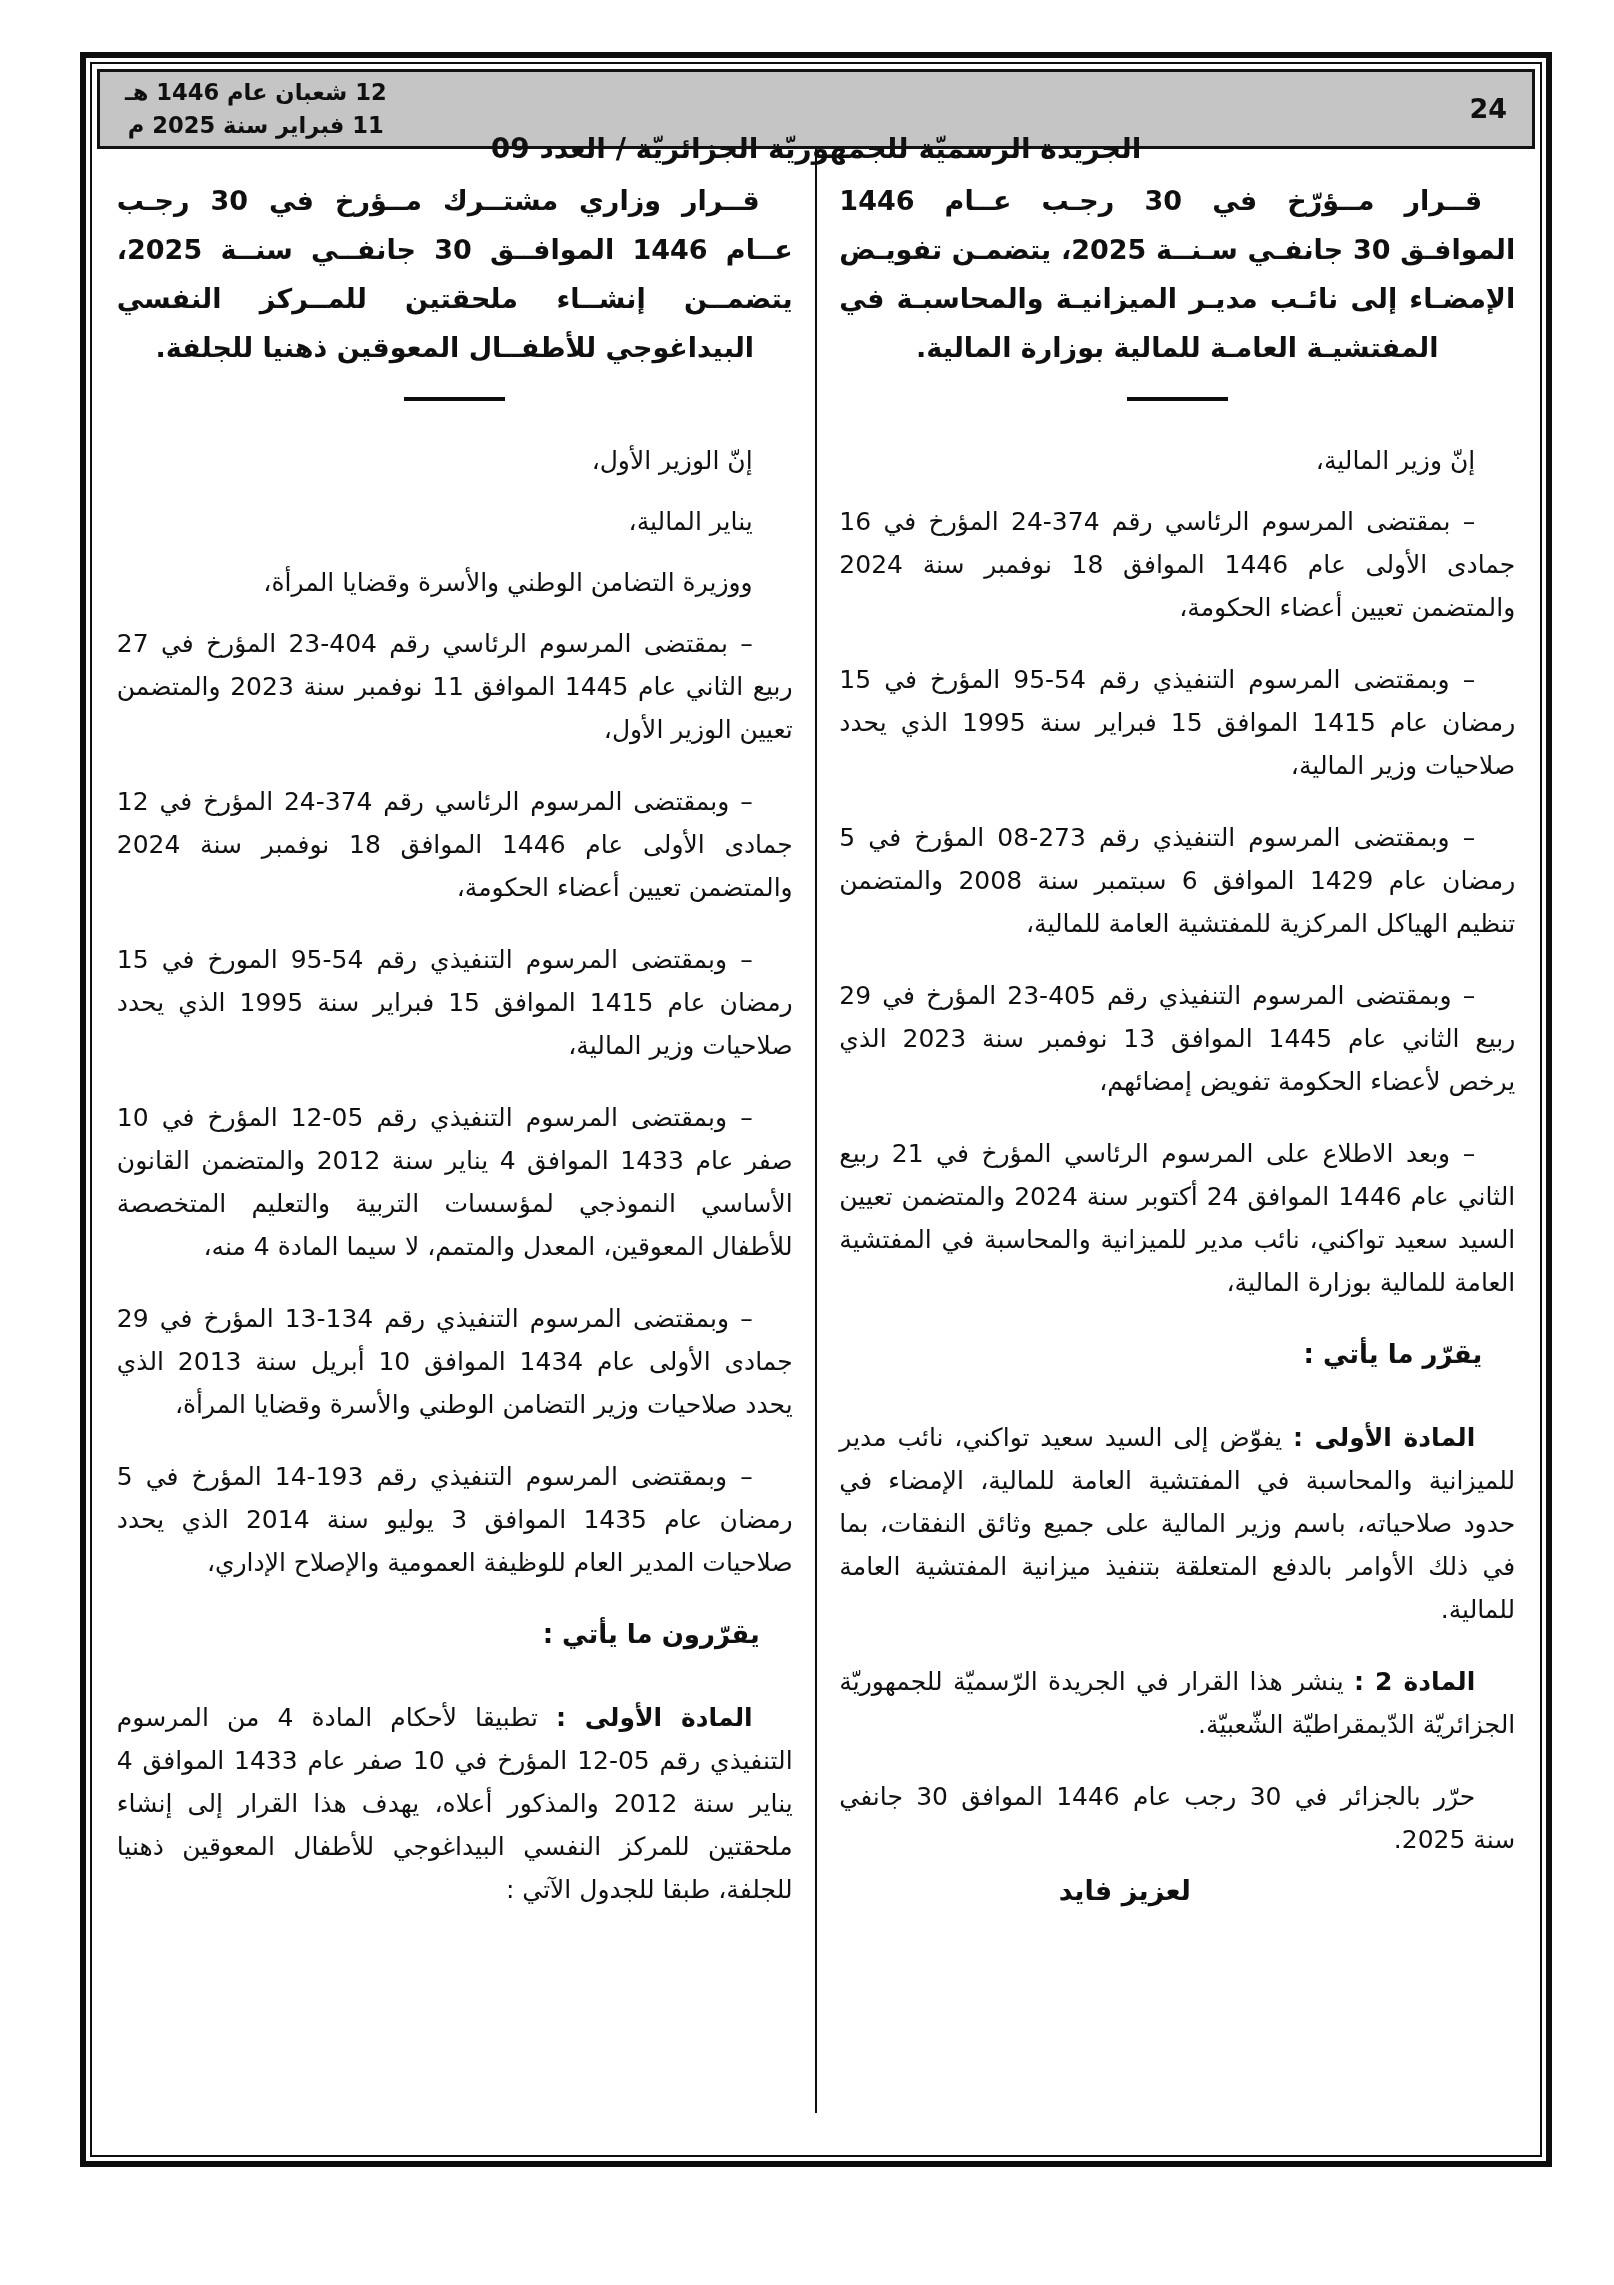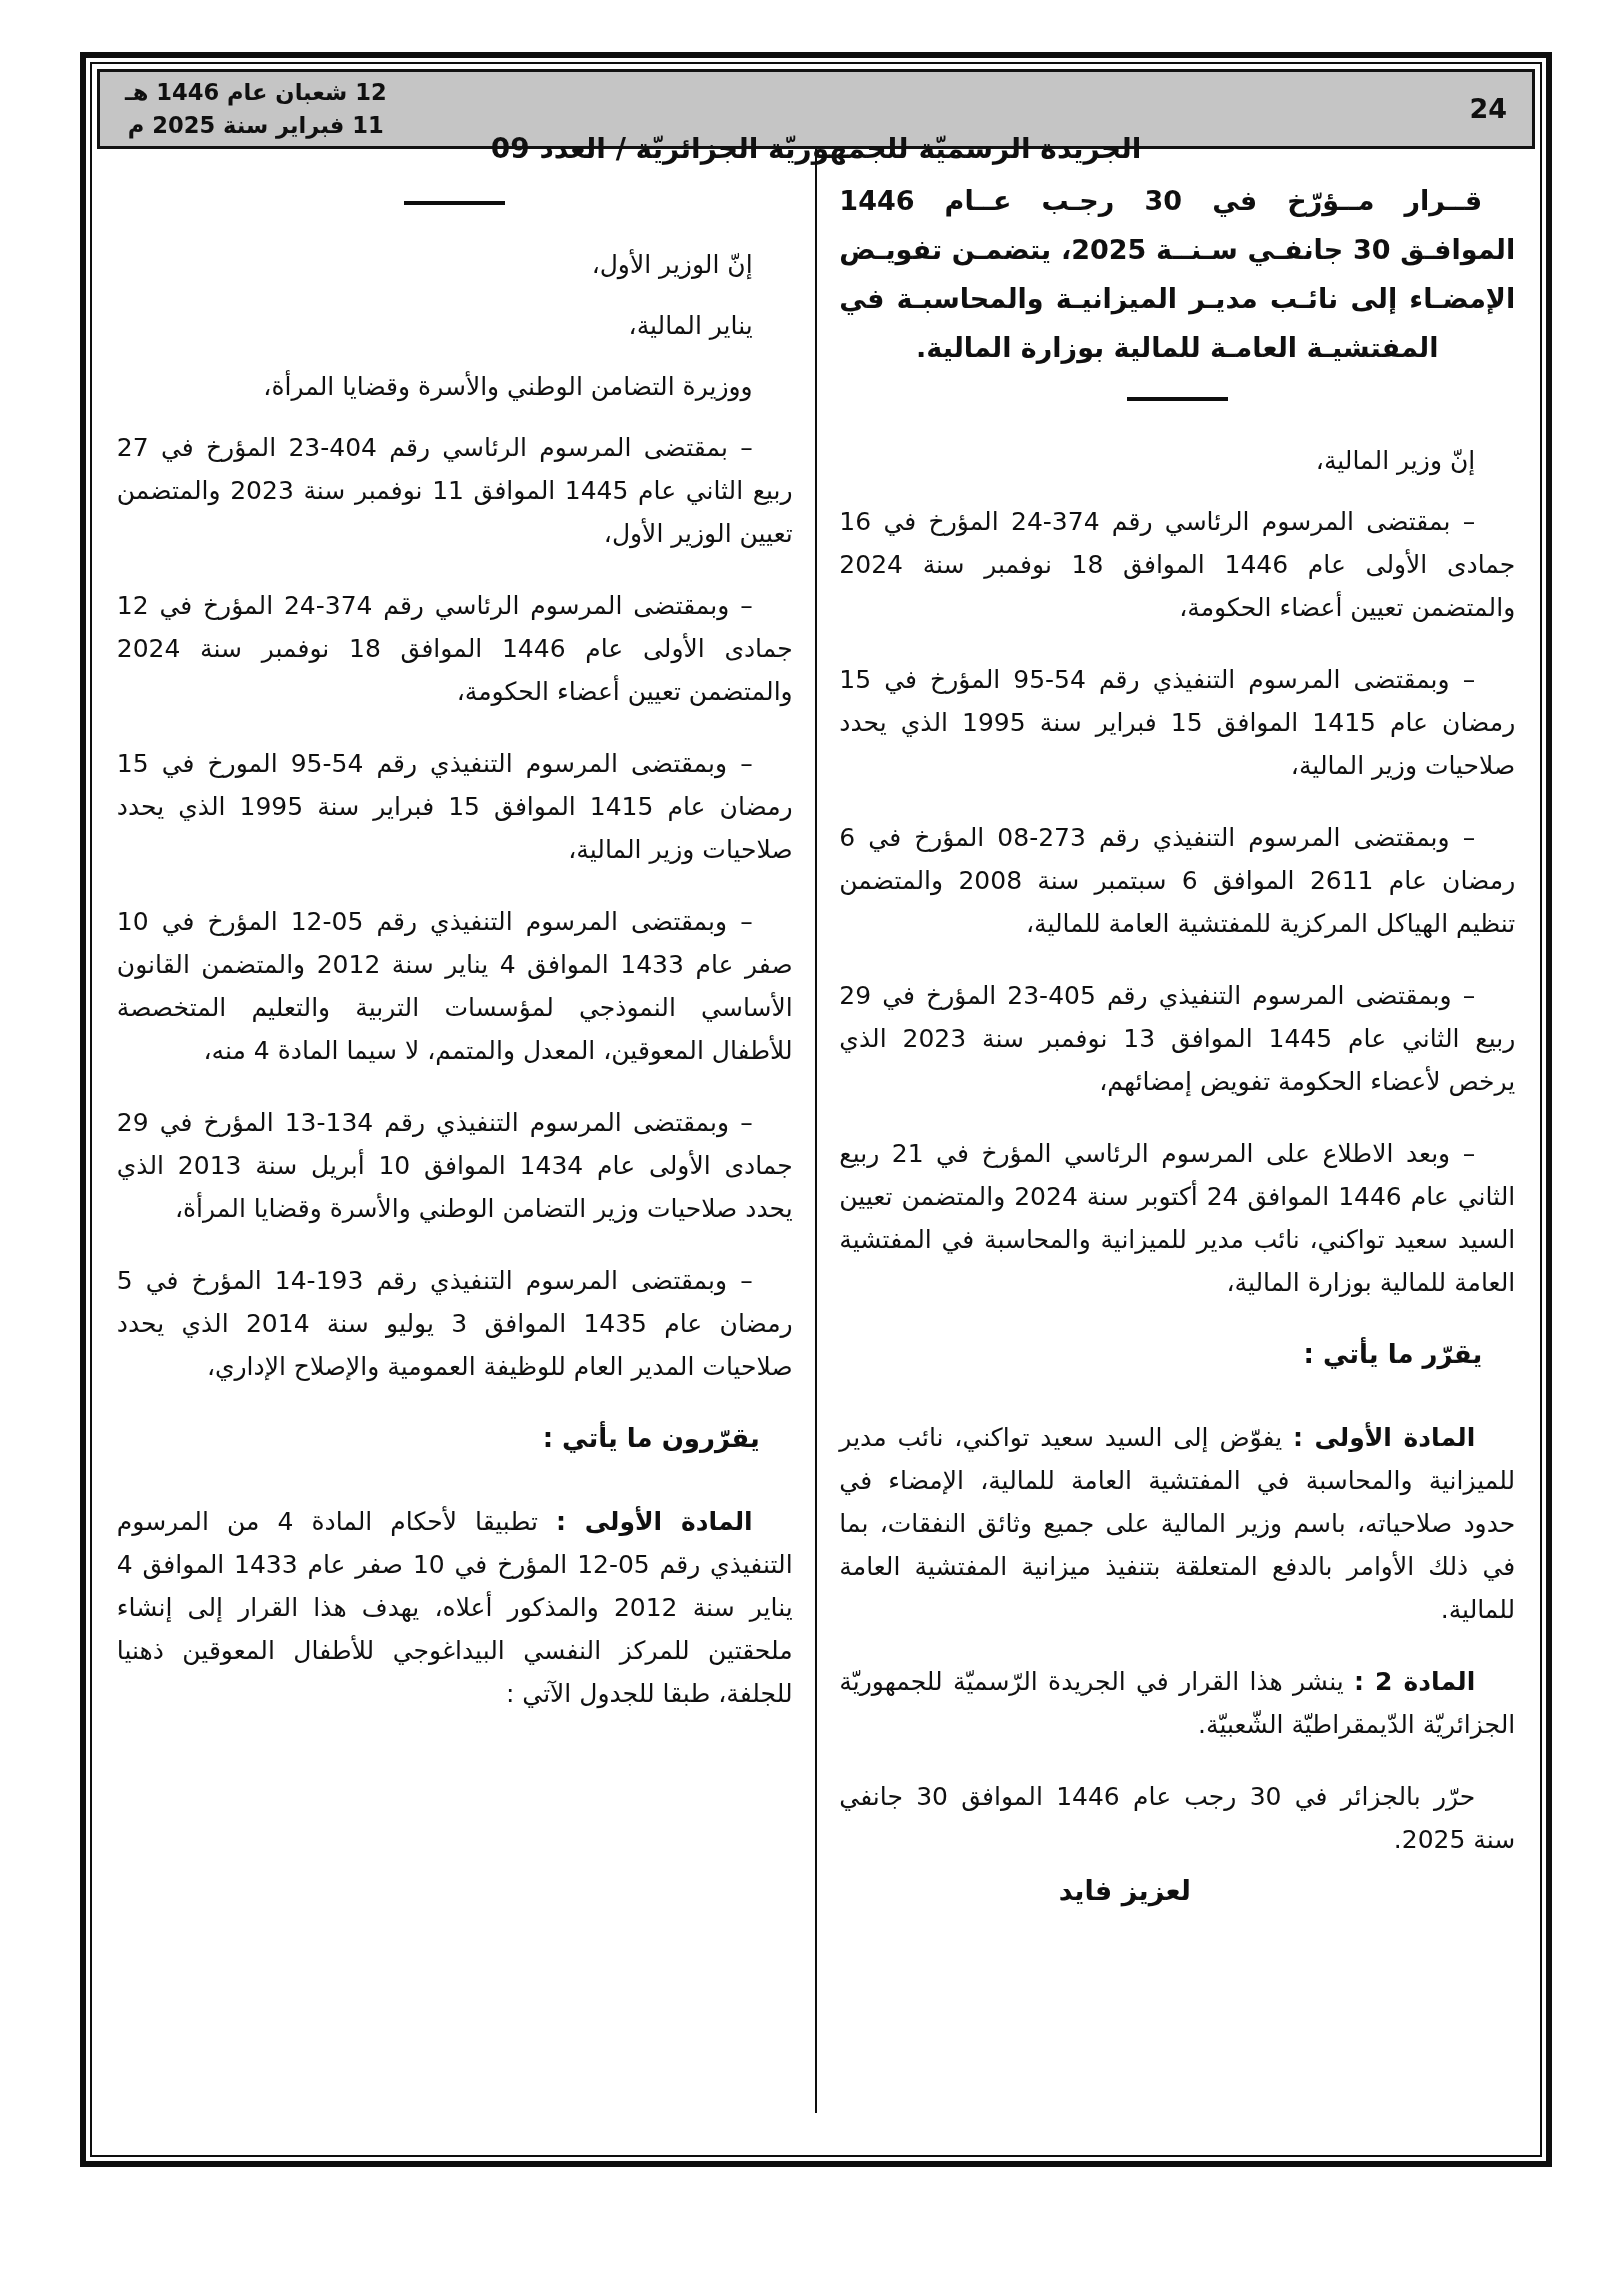--- a/index.html
+++ b/index.html
@@ -118,33 +118,34 @@
     </header>
 
     <div class="content" dir="rtl">
 
       <section class="col col-a">
         <p class="heading">قــرار مــؤرّخ في 30 رجـب عــام 1446 الموافـق 30 جانفـي سـنــة 2025، يتضمـن تفويـض الإمضـاء إلى نائـب مديـر الميزانيـة والمحاسبـة في المفتشيـة العامـة للمالية بوزارة المالية.</p>
         <div class="rule"></div>
         <p class="intro">إنّ وزير المالية،</p>
         <p class="visa">– بمقتضى المرسوم الرئاسي رقم 374-24 المؤرخ في 16 جمادى الأولى عام 1446 الموافق 18 نوفمبر سنة 2024 والمتضمن تعيين أعضاء الحكومة،</p>
         <p class="visa">– وبمقتضى المرسوم التنفيذي رقم 54-95 المؤرخ في 15 رمضان عام 1415 الموافق 15 فبراير سنة 1995 الذي يحدد صلاحيات وزير المالية،</p>
-        <p class="visa">– وبمقتضى المرسوم التنفيذي رقم 273-08 المؤرخ في 6 رمضان عام 2611 الموافق 6 سبتمبر سنة 2008 والمتضمن تنظيم الهياكل المركزية للمفتشية العامة للمالية،</p>
+        <p class="visa">– وبمقتضى المرسوم التنفيذي رقم 273-08 المؤرخ في 5 رمضان عام 1429 الموافق 6 سبتمبر سنة 2008 والمتضمن تنظيم الهياكل المركزية للمفتشية العامة للمالية،</p>
         <p class="visa">– وبمقتضى المرسوم التنفيذي رقم 405-23 المؤرخ في 29 ربيع الثاني عام 1445 الموافق 13 نوفمبر سنة 2023 الذي يرخص لأعضاء الحكومة تفويض إمضائهم،</p>
         <p class="visa">– وبعد الاطلاع على المرسوم الرئاسي المؤرخ في 21 ربيع الثاني عام 1446 الموافق 24 أكتوبر سنة 2024 والمتضمن تعيين السيد سعيد تواكني، نائب مدير للميزانية والمحاسبة في المفتشية العامة للمالية بوزارة المالية،</p>
         <p class="formula">يقرّر ما يأتي :</p>
         <p class="body"><span class="lead">المادة الأولى :</span> <span>يفوّض إلى السيد سعيد تواكني، نائب مدير للميزانية والمحاسبة في المفتشية العامة للمالية، الإمضاء في حدود صلاحياته، باسم وزير المالية على جميع وثائق النفقات، بما في ذلك الأوامر بالدفع المتعلقة بتنفيذ ميزانية المفتشية العامة للمالية.</span></p>
         <p class="body"><span class="lead">المادة 2 :</span> <span>ينشر هذا القرار في الجريدة الرّسميّة للجمهوريّة الجزائريّة الدّيمقراطيّة الشّعبيّة.</span></p>
         <p class="signed">حرّر بالجزائر في 30 رجب عام 1446 الموافق 30 جانفي سنة 2025.</p>
         <div class="signature">لعزيز فايد</div>
       </section>
 
       <div class="divider"></div>
 
       <section class="col col-b">
+        <p class="heading">قــرار وزاري مشتــرك مــؤرخ في 30 رجـب عــام 1446 الموافــق 30 جانفــي سنــة 2025، يتضمــن إنشــاء ملحقتين للمــركز النفسي البيداغوجي للأطفــال المعوقين ذهنيا للجلفة.</p>
         <div class="rule"></div>
         <p class="intro">إنّ الوزير الأول،</p>
         <p class="intro">يناير المالية،</p>
         <p class="intro">ووزيرة التضامن الوطني والأسرة وقضايا المرأة،</p>
         <p class="visa">– بمقتضى المرسوم الرئاسي رقم 404-23 المؤرخ في 27 ربيع الثاني عام 1445 الموافق 11 نوفمبر سنة 2023 والمتضمن تعيين الوزير الأول،</p>
         <p class="visa">– وبمقتضى المرسوم الرئاسي رقم 374-24 المؤرخ في 12 جمادى الأولى عام 1446 الموافق 18 نوفمبر سنة 2024 والمتضمن تعيين أعضاء الحكومة،</p>
         <p class="visa">– وبمقتضى المرسوم التنفيذي رقم 54-95 المورخ في 15 رمضان عام 1415 الموافق 15 فبراير سنة 1995 الذي يحدد صلاحيات وزير المالية،</p>
         <p class="visa">– وبمقتضى المرسوم التنفيذي رقم 05-12 المؤرخ في 10 صفر عام 1433 الموافق 4 يناير سنة 2012 والمتضمن القانون الأساسي النموذجي لمؤسسات التربية والتعليم المتخصصة للأطفال المعوقين، المعدل والمتمم، لا سيما المادة 4 منه،</p>
         <p class="visa">– وبمقتضى المرسوم التنفيذي رقم 134-13 المؤرخ في 29 جمادى الأولى عام 1434 الموافق 10 أبريل سنة 2013 الذي يحدد صلاحيات وزير التضامن الوطني والأسرة وقضايا المرأة،</p>
         <p class="visa">– وبمقتضى المرسوم التنفيذي رقم 193-14 المؤرخ في 5 رمضان عام 1435 الموافق 3 يوليو سنة 2014 الذي يحدد صلاحيات المدير العام للوظيفة العمومية والإصلاح الإداري،</p>

